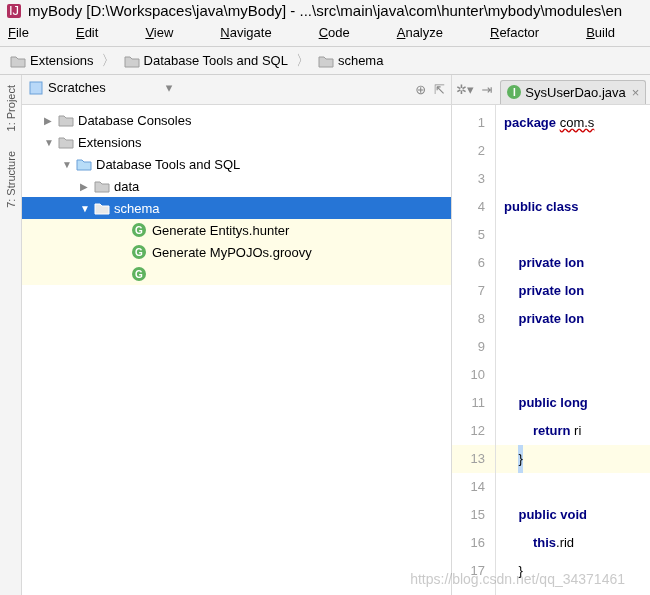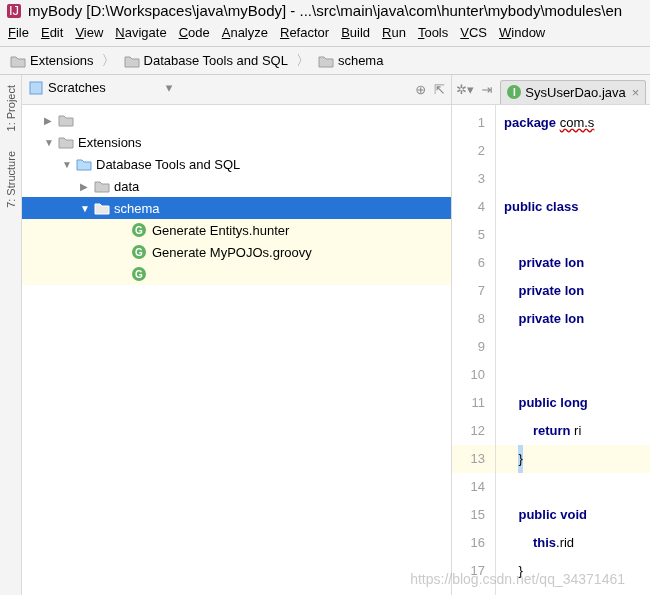--- a/index.html
+++ b/index.html
@@ -33,20 +33,21 @@
   .titlebar .title {
     font-size: 15px;
     color: #000;
   }
 
   
   .menubar {
     display: flex;
     padding: 2px 2px 4px 2px;
     border-bottom: 1px solid #d0d0d0;
+    gap: 35px;
   }
   .menubar .menu-item {
     padding: 2px 6px;
     color: #000;
     cursor: pointer;
   }
   .menubar .menu-item u { text-decoration: underline; }
 
   
   .navbar {
@@ -364,20 +365,21 @@
     </div>
     <div class="tree">
 
       <div class="tree-row indent-1">
         <span class="arrow">▶</span>
         <span class="icon">
             <svg width="16" height="14">
               <path d="M1 3h5l2 2h7v8H1z" fill="#cfcfcf" stroke="#9e9e9e"></path>
             </svg>
           </span>
+        <span>Database Consoles</span>
       </div>
 
       <div class="tree-row indent-1">
         <span class="arrow">▼</span>
         <span class="icon">
             <svg width="16" height="14">
               <path d="M1 3h5l2 2h7v8H1z" fill="#cfcfcf" stroke="#9e9e9e"></path>
             </svg>
           </span>
         <span>Extensions</span>

